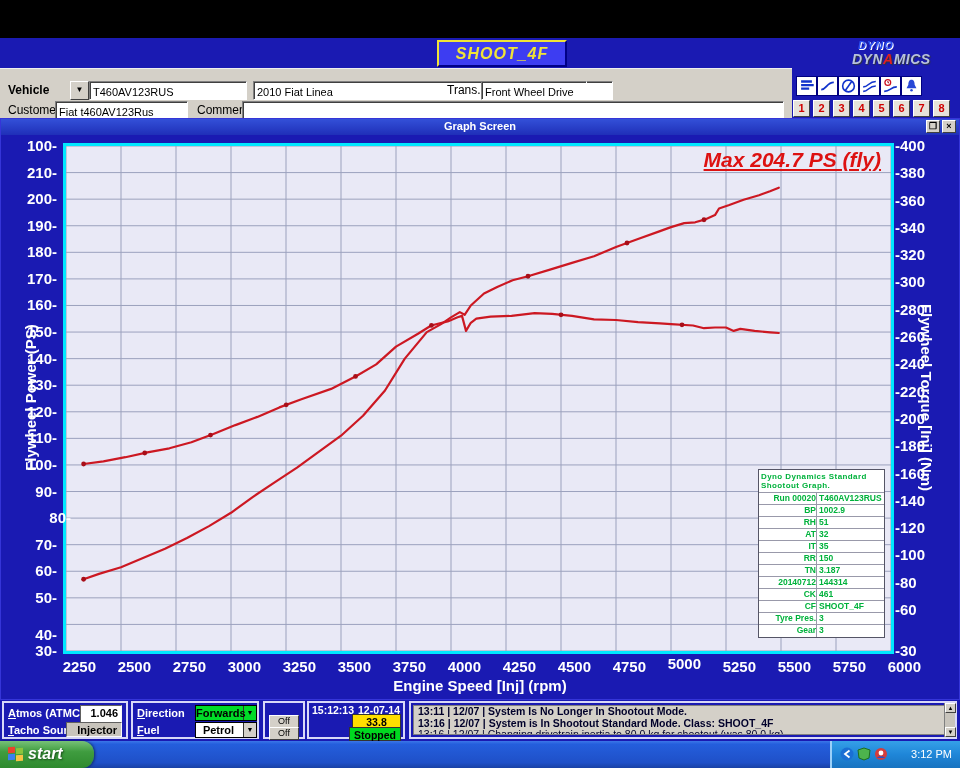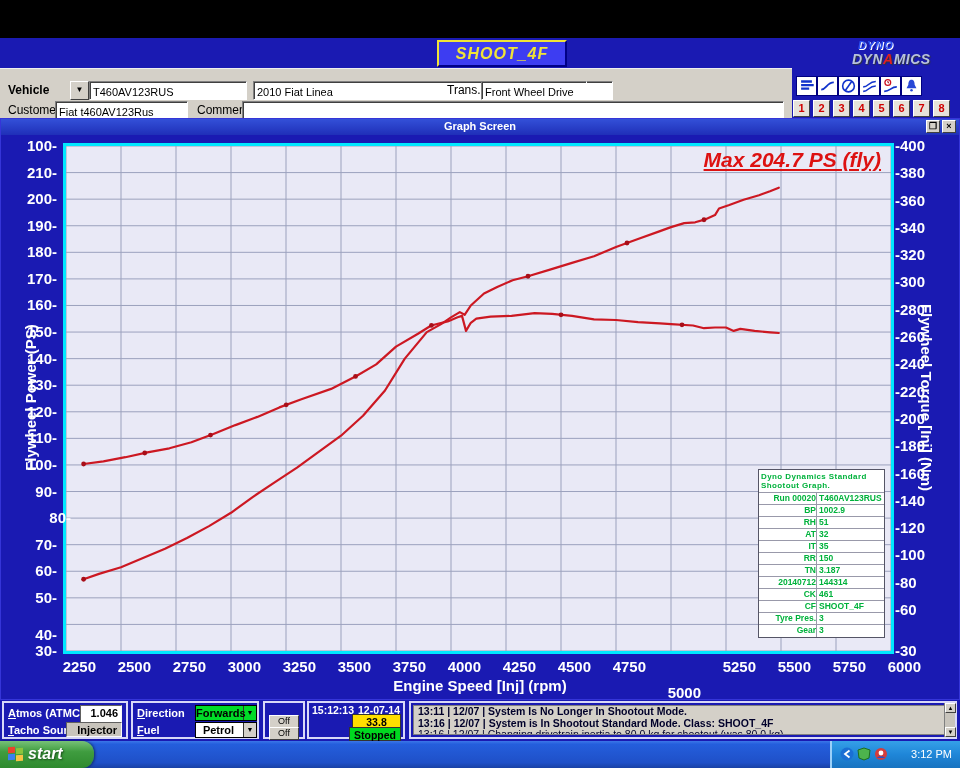--- a/index.html
+++ b/index.html
@@ -290,21 +290,21 @@
       <div class="xtick" style="left: 90px; top: 539px;">2500</div>
       <div class="xtick" style="left: 145px; top: 539px;">2750</div>
       <div class="xtick" style="left: 200px; top: 539px;">3000</div>
       <div class="xtick" style="left: 255px; top: 539px;">3250</div>
       <div class="xtick" style="left: 310px; top: 539px;">3500</div>
       <div class="xtick" style="left: 365px; top: 539px;">3750</div>
       <div class="xtick" style="left: 420px; top: 539px;">4000</div>
       <div class="xtick" style="left: 475px; top: 539px;">4250</div>
       <div class="xtick" style="left: 530px; top: 539px;">4500</div>
       <div class="xtick" style="left: 585px; top: 539px;">4750</div>
-      <div class="xtick" style="left: 640px; top: 565px;">5000</div>
+      <div class="xtick" style="left: 640px; top: 536px;">5000</div>
       <div class="xtick" style="left: 695px; top: 539px;">5250</div>
       <div class="xtick" style="left: 750px; top: 539px;">5500</div>
       <div class="xtick" style="left: 805px; top: 539px;">5750</div>
       <div class="xtick" style="left: 860px; top: 539px;">6000</div>
     </div>
 
   <div class="controls">
     <div class="panel" style="left:2px;width:126px;">
       <span class="clabel hotkey" style="left:4px;top:4px;">Atmos (ATMC2)</span>
       <span class="valbox" style="right:4px;top:2px;width:42px;">1.046</span>

